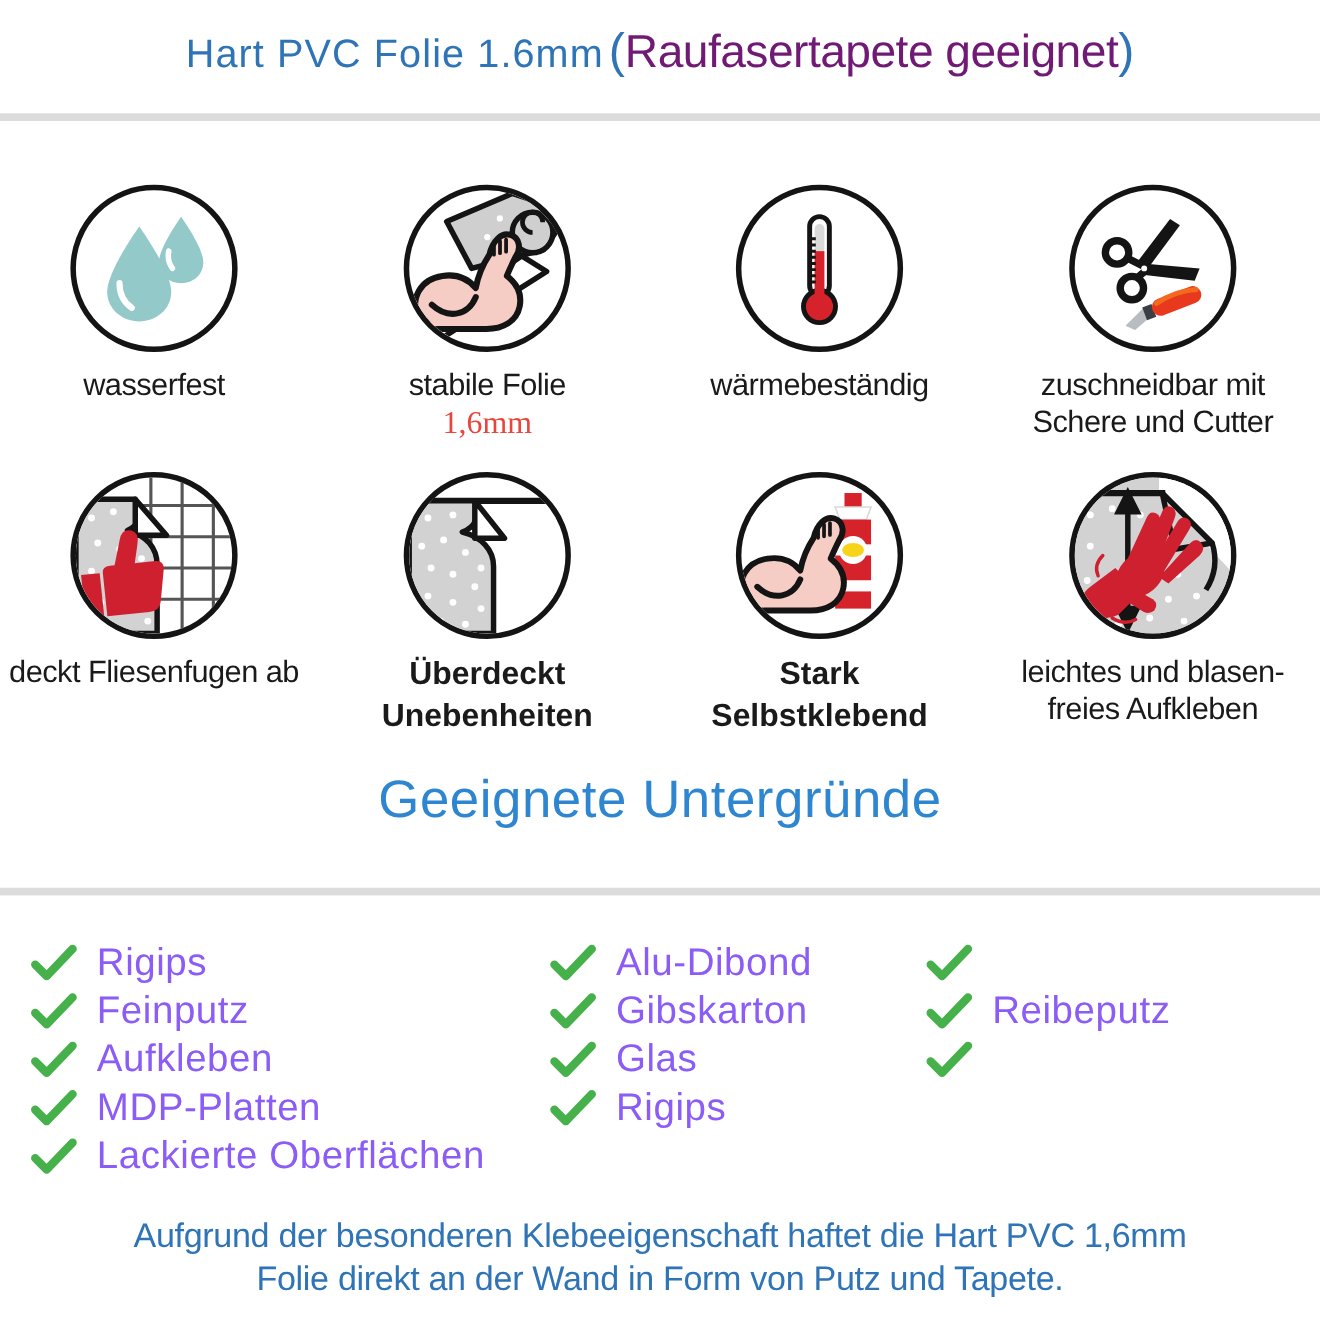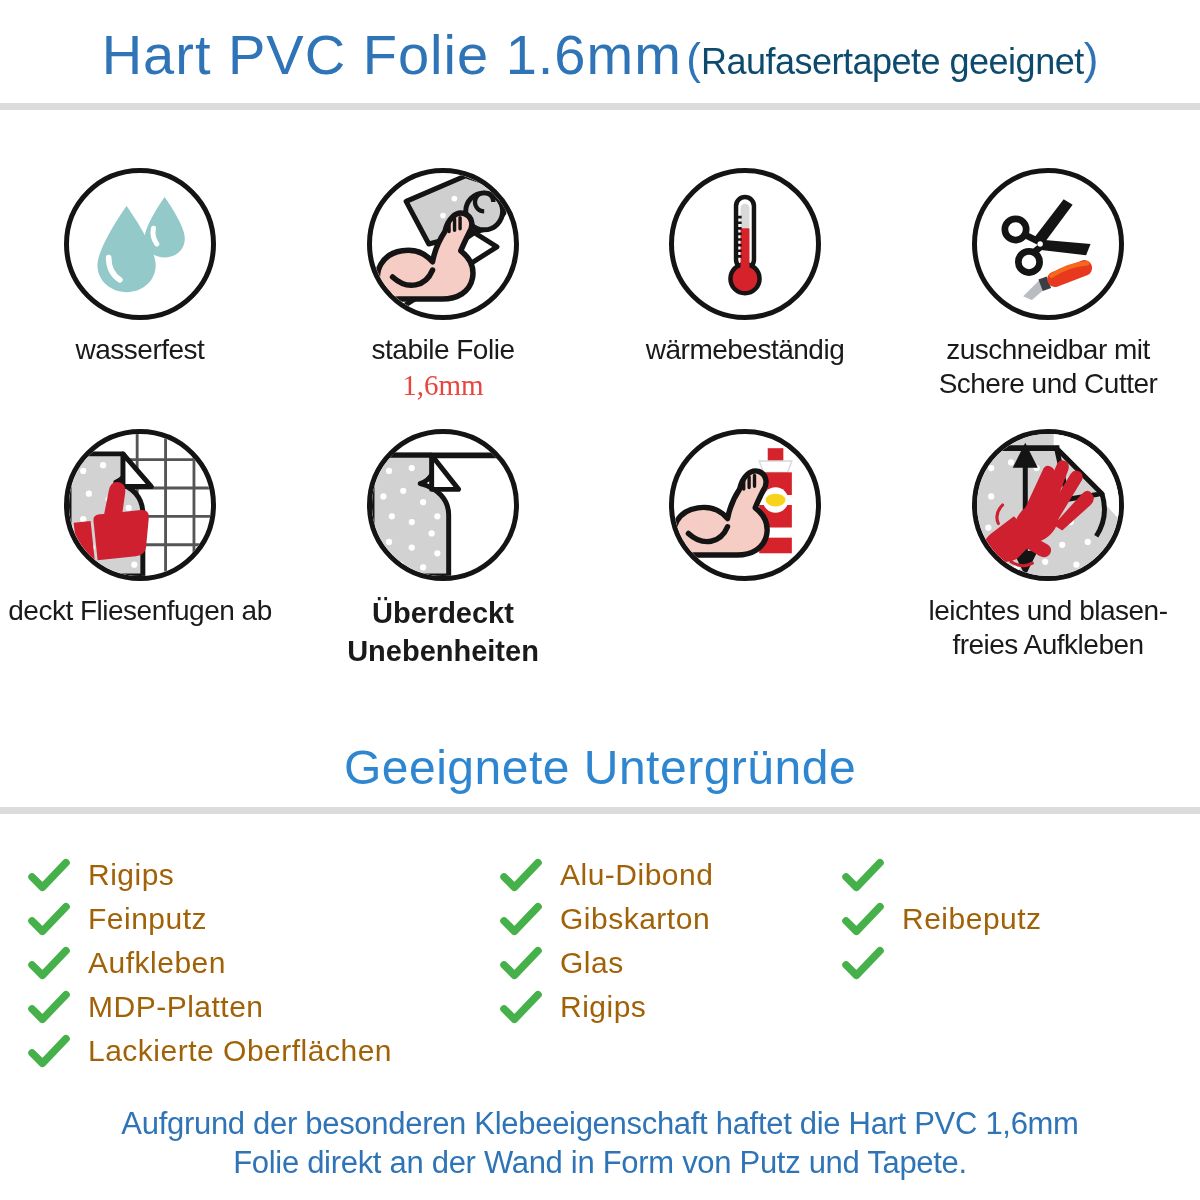--- a/index.html
+++ b/index.html
@@ -2,45 +2,45 @@
 <html><head>
 <meta charset="utf-8">
 <style>
   html,body{margin:0;padding:0;background:#ffffff;}
   #canvas{
     position:relative;width:1200px;height:1200px;background:#ffffff;overflow:hidden;
     font-family:"Liberation Sans","DejaVu Sans",sans-serif;
   }
   
   .title-wrap{position:absolute;top:22px;left:0;width:100%;text-align:center;white-space:nowrap;}
-  .title-main{font-size:56px;letter-spacing:1px;color:#2e74b6;}
+  .title-main{font-size:36px;letter-spacing:1px;color:#2e74b6;}
   .title-paren{font-size:44px;color:#2e74b6;}
-  .title-sub{font-size:36px;color:#0c4a6e;letter-spacing:-0.5px;}
+  .title-sub{font-size:42px;color:#701a75;letter-spacing:-0.5px;}
   .hbar{position:absolute;left:0;width:1200px;height:7px;background:#dcdcdc;}
   #bar1{top:103px;}
   #bar2{top:807px;}
   
   .fcell{position:absolute;width:300px;text-align:center;}
   .r1{top:168px}.r2{top:429px}
   .c1{left:-10px}.c2{left:293px}.c3{left:595px}.c4{left:898px}
   .circle{
     width:142px;height:142px;border:5px solid #141414;border-radius:50%;
     margin:0 auto;display:flex;align-items:center;justify-content:center;overflow:hidden;background:#fff;
   }
   .flabel{margin-top:13px;font-size:28px;line-height:34px;color:#1a1a1a;letter-spacing:-0.5px;}
   .flabel.bold{font-weight:700;font-size:29px;line-height:38px;letter-spacing:0;}
   .fsub{font-size:29px;line-height:36px;color:#e8453c;font-family:Liberation Serif, serif;}
   
-  .sub-heading{position:absolute;top:740px;left:0;width:100%;text-align:center;
+  .sub-heading{position:absolute;top:700px;left:0;width:100%;text-align:center;
     font-size:48px;color:#2e86d1;letter-spacing:0.5px;}
   .col{position:absolute;top:853px;}
   #col1{left:28px}#col2{left:500px}#col3{left:842px}
   .item{display:flex;align-items:center;height:44px;}
   .check{width:42px;height:34px;margin-right:18px;flex:none;}
-  .item span.txt{font-size:30px;color:#a16207;letter-spacing:0.5px;white-space:nowrap;}
+  .item span.txt{font-size:35px;color:#8b5cf6;letter-spacing:0.5px;white-space:nowrap;}
   
   .footer{position:absolute;top:1104px;left:0;width:100%;text-align:center;
     font-size:31px;line-height:39px;color:#2e74b6;letter-spacing:-0.3px;}
   svg{display:block;}
 </style>
 </head>
 <body>
 
 <div id="canvas">
 
@@ -193,20 +193,24 @@
           <rect x="60" y="73" width="23" height="11" fill="#d6232b"></rect>
           <circle cx="71.5" cy="46.5" r="9" fill="#ffffff"></circle>
           <ellipse cx="71.5" cy="46.5" rx="7" ry="4.5" fill="#f7d31b"></ellipse>
         </g>
         <g transform="translate(-6,14) scale(0.95)">
           <path d="M8,70 C2,54 10,42 24,40 C34,38.5 41,42 46,48 C47.5,40 51,32 55,26 C57,17 63,11 69,13 C75,15 76,22 72.5,27 C70.5,31 68.5,35 66.5,40 C73,45 76.5,52 75,60 C73,70 64,75 53,75 L22,75 C13,75 11,77 8,70 Z" fill="#f6cdc5" stroke="#141414" stroke-width="4" stroke-linejoin="round"></path>
           <path d="M17,59 C28,69 41,66 46,54" fill="none" stroke="#141414" stroke-width="4" stroke-linecap="round"></path>
           <path d="M58,19 L58,26 M62,17 L62,25 M66,16 L66,24" stroke="#141414" stroke-width="2.5" stroke-linecap="round"></path>
         </g>
       </svg>
+    </div>
+    <div class="flabel bold">
+      <div>Stark</div>
+      <div>Selbstklebend</div>
     </div>
   </div>
 
   <div class="fcell r2 c4">
     <div class="circle">
       <svg width="142" height="142" viewBox="0 0 100 100">
         <rect x="0" y="0" width="100" height="100" fill="#d2d2d2"></rect>
         <polygon points="54,0 100,0 100,60 54,10" fill="#ffffff"></polygon>
         <line x1="0" y1="10" x2="58" y2="10" stroke="#141414" stroke-width="4"></line>
         <polygon points="56,10 88,42 64,46" fill="#d2d2d2" stroke="#141414" stroke-width="3.5" stroke-linejoin="round"></polygon>

